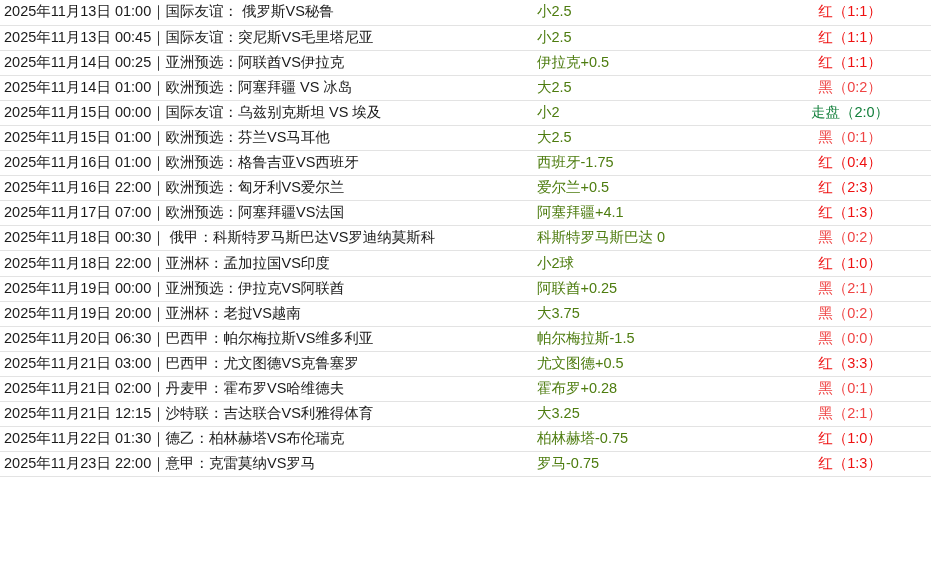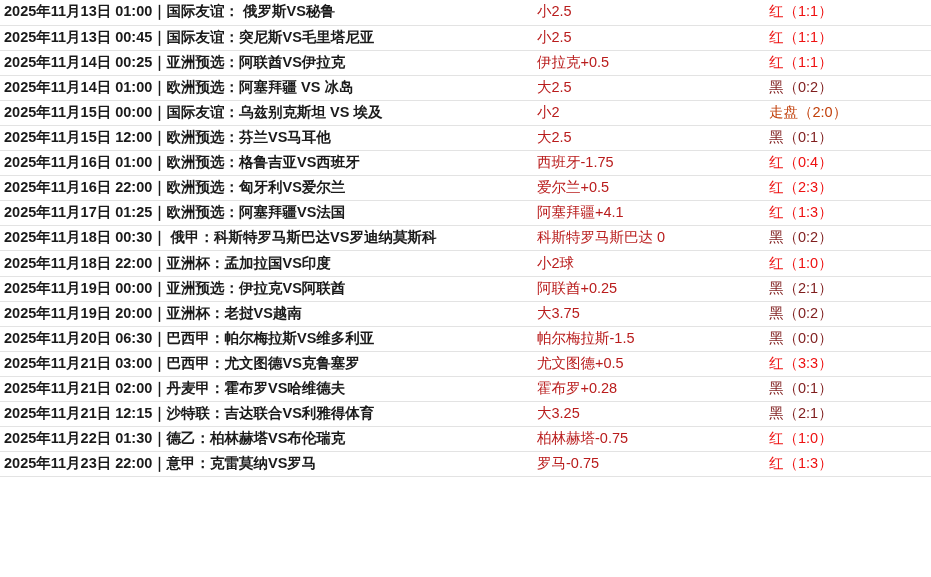--- a/index.html
+++ b/index.html
@@ -31,34 +31,33 @@
     overflow: hidden;
     line-height: 1.1;
   }
   col.c-info   { width: 533px; }
   col.c-line   { width: 232px; }
   col.c-result { width: 166px; }
 
   td.info-cell {
     color: #1a1a1a;
     letter-spacing: 0px;
-    font-weight: bold;
   }
   td.line-cell {
-    color: #b91c1c;
+    color: #4d7c0f;
   }
   td.result-cell {
-    text-align: left;
+    text-align: center;
     color: #ee1111;
   }
   td.result-cell.black {
-    color: #7f1d1d;
+    color: #ef4444;
   }
   td.result-cell.blue {
-    color: #c2410c;
+    color: #15803d;
   }
 </style>
 </head>
 <body>
 
 <table class="match-table">
   <colgroup>
     <col class="c-info">
     <col class="c-line">
     <col class="c-result">
@@ -83,36 +82,36 @@
         <td class="info-cell">2025年11月14日 01:00｜欧洲预选：阿塞拜疆 VS 冰岛</td>
         <td class="line-cell">大2.5</td>
         <td class="result-cell black">黑（0:2）</td>
       </tr>
       <tr>
         <td class="info-cell">2025年11月15日 00:00｜国际友谊：乌兹别克斯坦 VS 埃及</td>
         <td class="line-cell">小2</td>
         <td class="result-cell blue">走盘（2:0）</td>
       </tr>
       <tr>
-        <td class="info-cell">2025年11月15日 12:00｜欧洲预选：芬兰VS马耳他</td>
+        <td class="info-cell">2025年11月15日 01:00｜欧洲预选：芬兰VS马耳他</td>
         <td class="line-cell">大2.5</td>
         <td class="result-cell black">黑（0:1）</td>
       </tr>
       <tr>
         <td class="info-cell">2025年11月16日 01:00｜欧洲预选：格鲁吉亚VS西班牙</td>
         <td class="line-cell">西班牙-1.75</td>
         <td class="result-cell ">红（0:4）</td>
       </tr>
       <tr>
         <td class="info-cell">2025年11月16日 22:00｜欧洲预选：匈牙利VS爱尔兰</td>
         <td class="line-cell">爱尔兰+0.5</td>
         <td class="result-cell ">红（2:3）</td>
       </tr>
       <tr>
-        <td class="info-cell">2025年11月17日 01:25｜欧洲预选：阿塞拜疆VS法国</td>
+        <td class="info-cell">2025年11月17日 07:00｜欧洲预选：阿塞拜疆VS法国</td>
         <td class="line-cell">阿塞拜疆+4.1</td>
         <td class="result-cell ">红（1:3）</td>
       </tr>
       <tr>
         <td class="info-cell">2025年11月18日 00:30｜ 俄甲：科斯特罗马斯巴达VS罗迪纳莫斯科</td>
         <td class="line-cell">科斯特罗马斯巴达 0</td>
         <td class="result-cell black">黑（0:2）</td>
       </tr>
       <tr>
         <td class="info-cell">2025年11月18日 22:00｜亚洲杯：孟加拉国VS印度</td>

